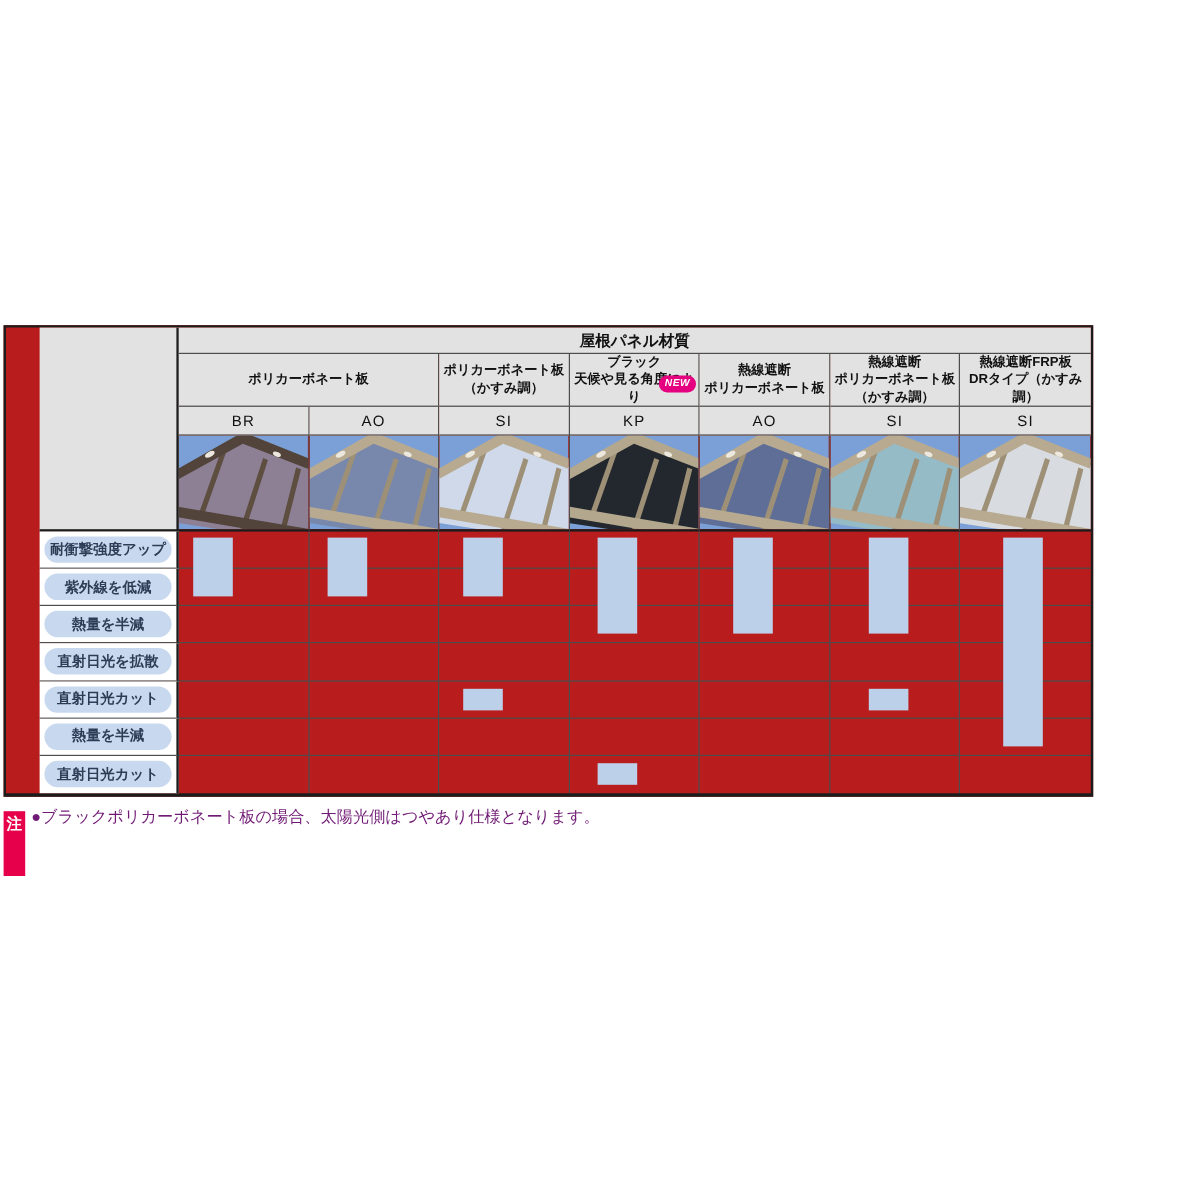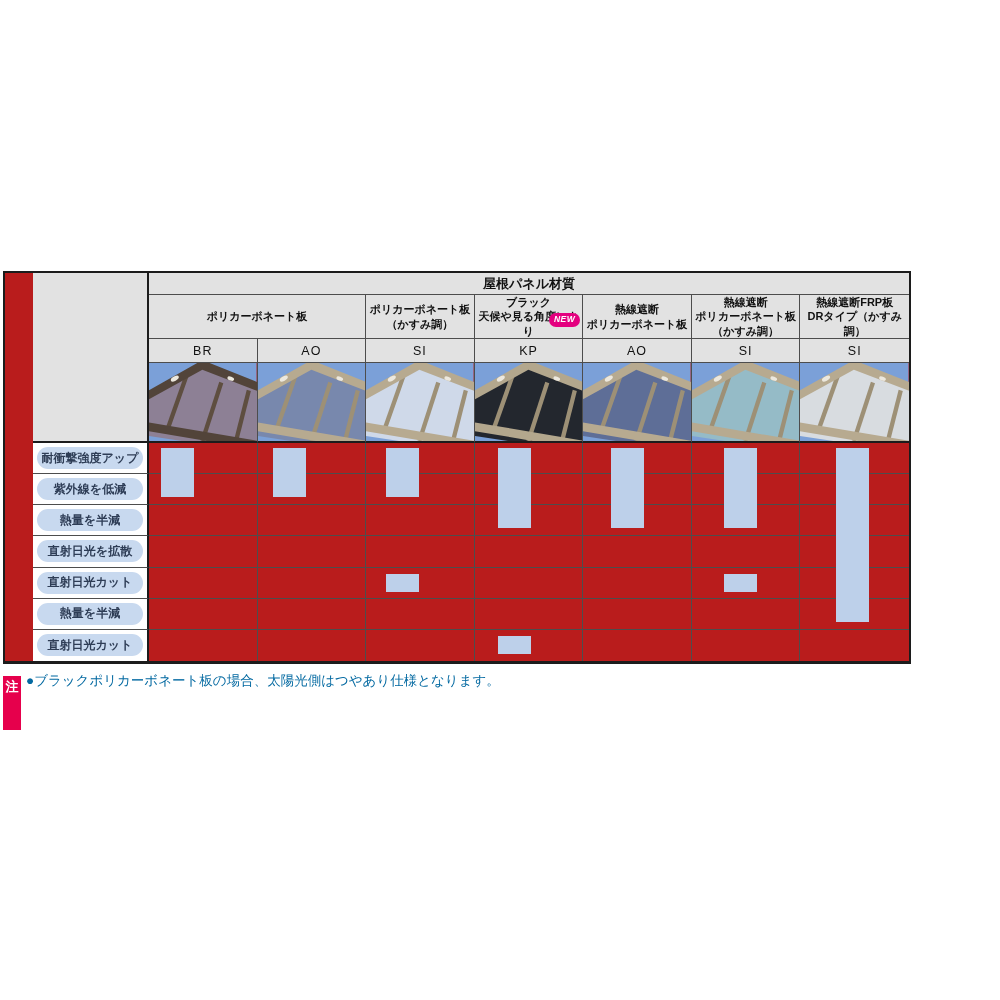--- a/index.html
+++ b/index.html
@@ -47,21 +47,21 @@
     grid-template-rows:22px 44px 24px 80px repeat(7, 1fr);
   }
   .mark { background:var(--mark,#bdd0ea); justify-self:center; }
   .mark.bar { width:33px; margin-top:5px; margin-bottom:8px; }
   .mark.dot { width:33px; height:18px; align-self:center; }
 
   
   #note-tag { position:absolute; left:3px; top:676px; width:18px; height:54px;
     background:var(--noteRed,#e6004c); color:#fff; font-weight:bold; font-size:13px;
     text-align:center; padding-top:2px; }
-  #notes { position:absolute; left:26px; top:672px; font-size:13.5px; line-height:18.6px; color:#0369a1; }
+  #notes { position:absolute; left:26px; top:672px; font-size:13.5px; line-height:18.6px; color:#701a75; }
 </style>
 </head>
 <body>
 
 <div id="stage">
 
   <div id="grid">
 
     <div id="corner-cell" class="hdr thickr"></div>
 

